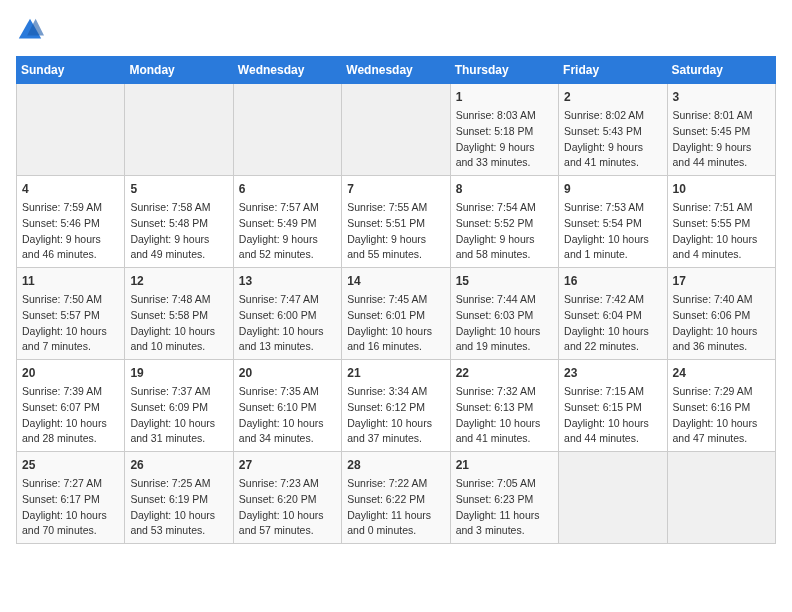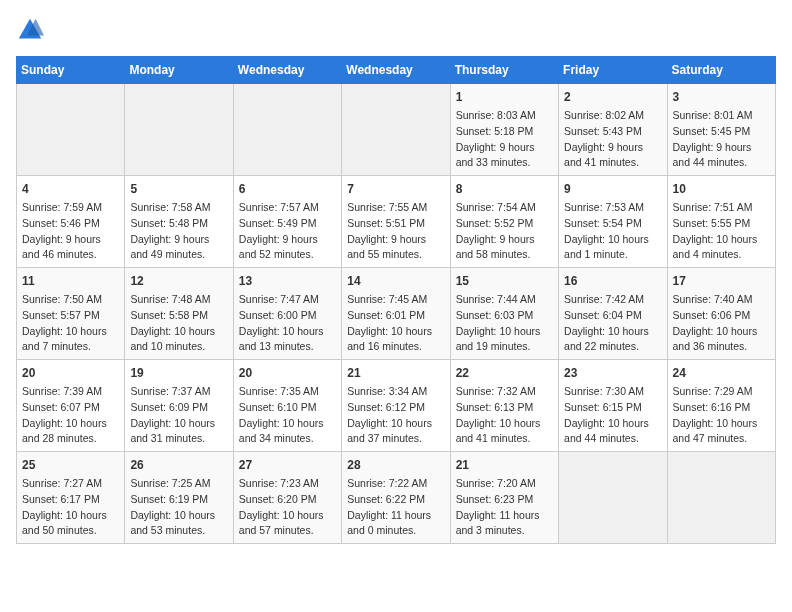--- a/index.html
+++ b/index.html
@@ -275,40 +275,40 @@
         </td>
         <td>
           <span class="day-number">22</span>
           <div>Sunrise: 7:32 AM</div>
           <div>Sunset: 6:13 PM</div>
           <div>Daylight: 10 hours</div>
           <div>and 41 minutes.</div>
         </td>
         <td>
           <span class="day-number">23</span>
-          <div>Sunrise: 7:30 AM</div>
+          <div>Sunrise: 7:15 AM</div>
           <div>Sunset: 6:15 PM</div>
           <div>Daylight: 10 hours</div>
           <div>and 44 minutes.</div>
         </td>
         <td>
           <span class="day-number">24</span>
           <div>Sunrise: 7:29 AM</div>
           <div>Sunset: 6:16 PM</div>
           <div>Daylight: 10 hours</div>
           <div>and 47 minutes.</div>
         </td>
       </tr>
       <tr>
         <td>
           <span class="day-number">25</span>
           <div>Sunrise: 7:27 AM</div>
           <div>Sunset: 6:17 PM</div>
           <div>Daylight: 10 hours</div>
-          <div>and 50 minutes.</div>
+          <div>and 70 minutes.</div>
         </td>
         <td>
           <span class="day-number">26</span>
           <div>Sunrise: 7:25 AM</div>
           <div>Sunset: 6:19 PM</div>
           <div>Daylight: 10 hours</div>
           <div>and 53 minutes.</div>
         </td>
         <td>
           <span class="day-number">27</span>
@@ -319,21 +319,21 @@
         </td>
         <td>
           <span class="day-number">28</span>
           <div>Sunrise: 7:22 AM</div>
           <div>Sunset: 6:22 PM</div>
           <div>Daylight: 11 hours</div>
           <div>and 0 minutes.</div>
         </td>
         <td>
           <span class="day-number">21</span>
-          <div>Sunrise: 7:20 AM</div>
+          <div>Sunrise: 7:05 AM</div>
           <div>Sunset: 6:23 PM</div>
           <div>Daylight: 11 hours</div>
           <div>and 3 minutes.</div>
         </td>
         <td class="empty-cell"></td>
         <td class="empty-cell"></td>
       </tr>
     </tbody>
 </table>
 

